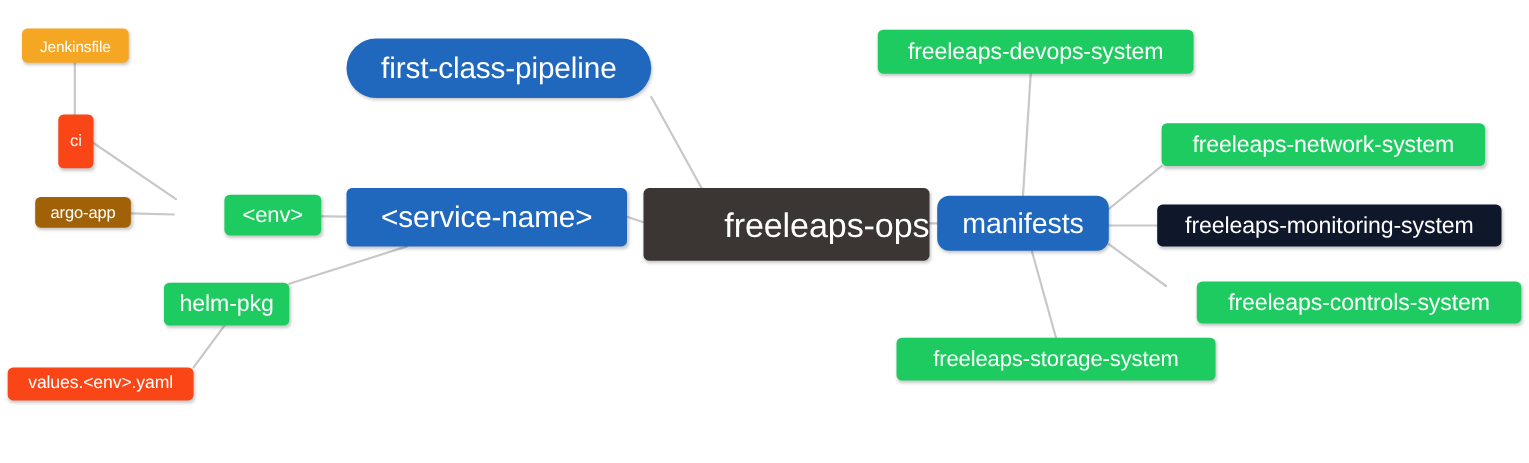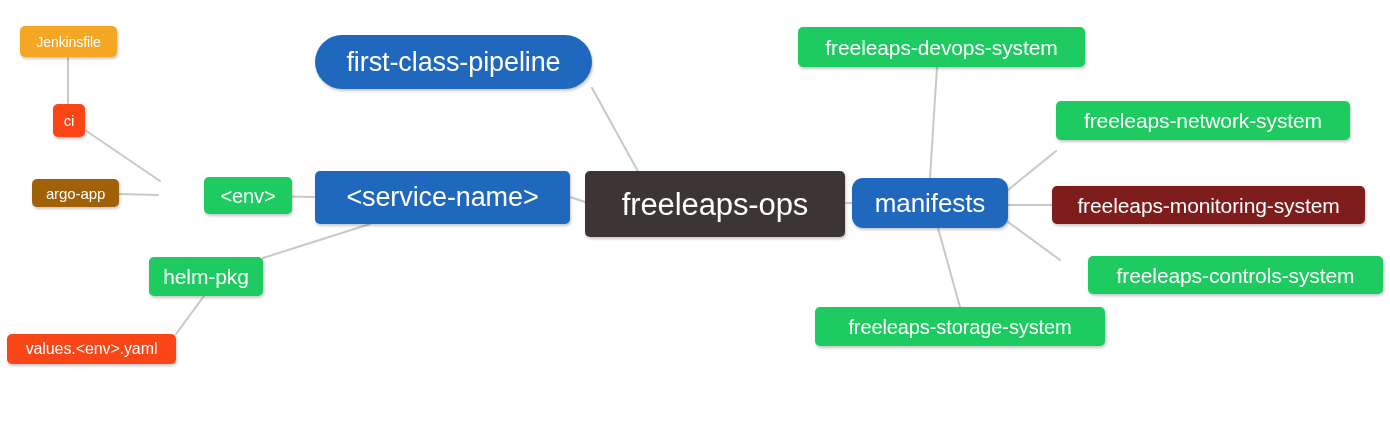--- a/index.html
+++ b/index.html
@@ -55,57 +55,57 @@
       <polyline points="119,194 158,195" fill="none" stroke="#c8c8c8" stroke-width="2" stroke-linecap="round"></polyline>
       <polyline points="176,334 204,296" fill="none" stroke="#c8c8c8" stroke-width="2" stroke-linecap="round"></polyline>
       <polyline points="937,67 930,178" fill="none" stroke="#c8c8c8" stroke-width="2" stroke-linecap="round"></polyline>
       <polyline points="1008,190 1056,151" fill="none" stroke="#c8c8c8" stroke-width="2" stroke-linecap="round"></polyline>
       <polyline points="1008,205 1052,205" fill="none" stroke="#c8c8c8" stroke-width="2" stroke-linecap="round"></polyline>
       <polyline points="1008,222 1060,260" fill="none" stroke="#c8c8c8" stroke-width="2" stroke-linecap="round"></polyline>
       <polyline points="960,307 938,228" fill="none" stroke="#c8c8c8" stroke-width="2" stroke-linecap="round"></polyline>
     </svg>
 
   <div id="node-layer">
-      <div class="node" style="left: 585px; top: 171px; width: 260px; height: 66px; background: rgb(59, 54, 51); font-size: 31px;">
+      <div class="node" style="left: 585px; top: 171px; width: 260px; height: 66px; background: rgb(59, 54, 51); font-size: 31px; justify-content: flex-end;">
         <span>freeleaps-ops</span>
       </div>
       <div class="node" style="left: 315px; top: 171px; width: 255px; height: 53px; background: rgb(32, 104, 190); font-size: 27px;">
         <span>&lt;service-name&gt;</span>
       </div>
       <div class="node" style="left: 852px; top: 178px; width: 156px; height: 50px; background: rgb(32, 104, 190); font-size: 26px; border-radius: 11px;">
         <span>manifests</span>
       </div>
       <div class="node" style="left: 315px; top: 35px; width: 277px; height: 54px; background: rgb(32, 104, 190); font-size: 27px; border-radius: 27px;">
         <span>first-class-pipeline</span>
       </div>
       <div class="node" style="left: 158px; top: 177px; width: 88px; height: 37px; background: rgb(30, 203, 96); font-size: 20px; margin-left: 46px;">
         <span>&lt;env&gt;</span>
       </div>
       <div class="node" style="left: 149px; top: 257px; width: 114px; height: 39px; background: rgb(30, 203, 96); font-size: 21px;">
         <span>helm-pkg</span>
       </div>
-      <div class="node" style="left: 53px; top: 104px; width: 32px; height: 33px; background: rgb(250, 70, 22); font-size: 15px;">
+      <div class="node" style="left: 53px; top: 104px; width: 32px; height: 49px; background: rgb(250, 70, 22); font-size: 15px;">
         <span>ci</span>
       </div>
       <div class="node" style="left: 20px; top: 26px; width: 97px; height: 31px; background: rgb(245, 166, 35); font-size: 14px;">
         <span>Jenkinsfile</span>
       </div>
       <div class="node" style="left: 32px; top: 179px; width: 87px; height: 28px; background: #a16207; font-size: 15px;">
         <span>argo-app</span>
       </div>
       <div class="node" style="left: 7px; top: 334px; width: 169px; height: 30px; background: rgb(250, 70, 22); font-size: 16px;">
         <span>values.&lt;env&gt;.yaml</span>
       </div>
       <div class="node" style="left: 798px; top: 27px; width: 287px; height: 40px; background: rgb(30, 203, 96); font-size: 21px; text-align: center;">
         <span>freeleaps-devops-system</span>
       </div>
-      <div class="node" style="left: 1056px; top: 101px; width: 294px; height: 39px; background: rgb(30, 203, 96); font-size: 21px;">
+      <div class="node" style="left: 1056px; top: 112px; width: 294px; height: 39px; background: rgb(30, 203, 96); font-size: 21px;">
         <span>freeleaps-network-system</span>
       </div>
-      <div class="node" style="left: 1052px; top: 186px; width: 313px; height: 38px; background: #7f1d1d; font-size: 21px;">
+      <div class="node" style="left: 1052px; top: 186px; width: 313px; height: 38px; background: #0f172a; font-size: 21px;">
         <span>freeleaps-monitoring-system</span>
       </div>
       <div class="node" style="left: 1060px; top: 256px; width: 295px; height: 38px; background: rgb(30, 203, 96); font-size: 21px; margin-left: 28px;">
         <span>freeleaps-controls-system</span>
       </div>
       <div class="node" style="left: 815px; top: 307px; width: 290px; height: 39px; background: rgb(30, 203, 96); font-size: 20px;">
         <span>freeleaps-storage-system</span>
       </div>
     </div>
 

